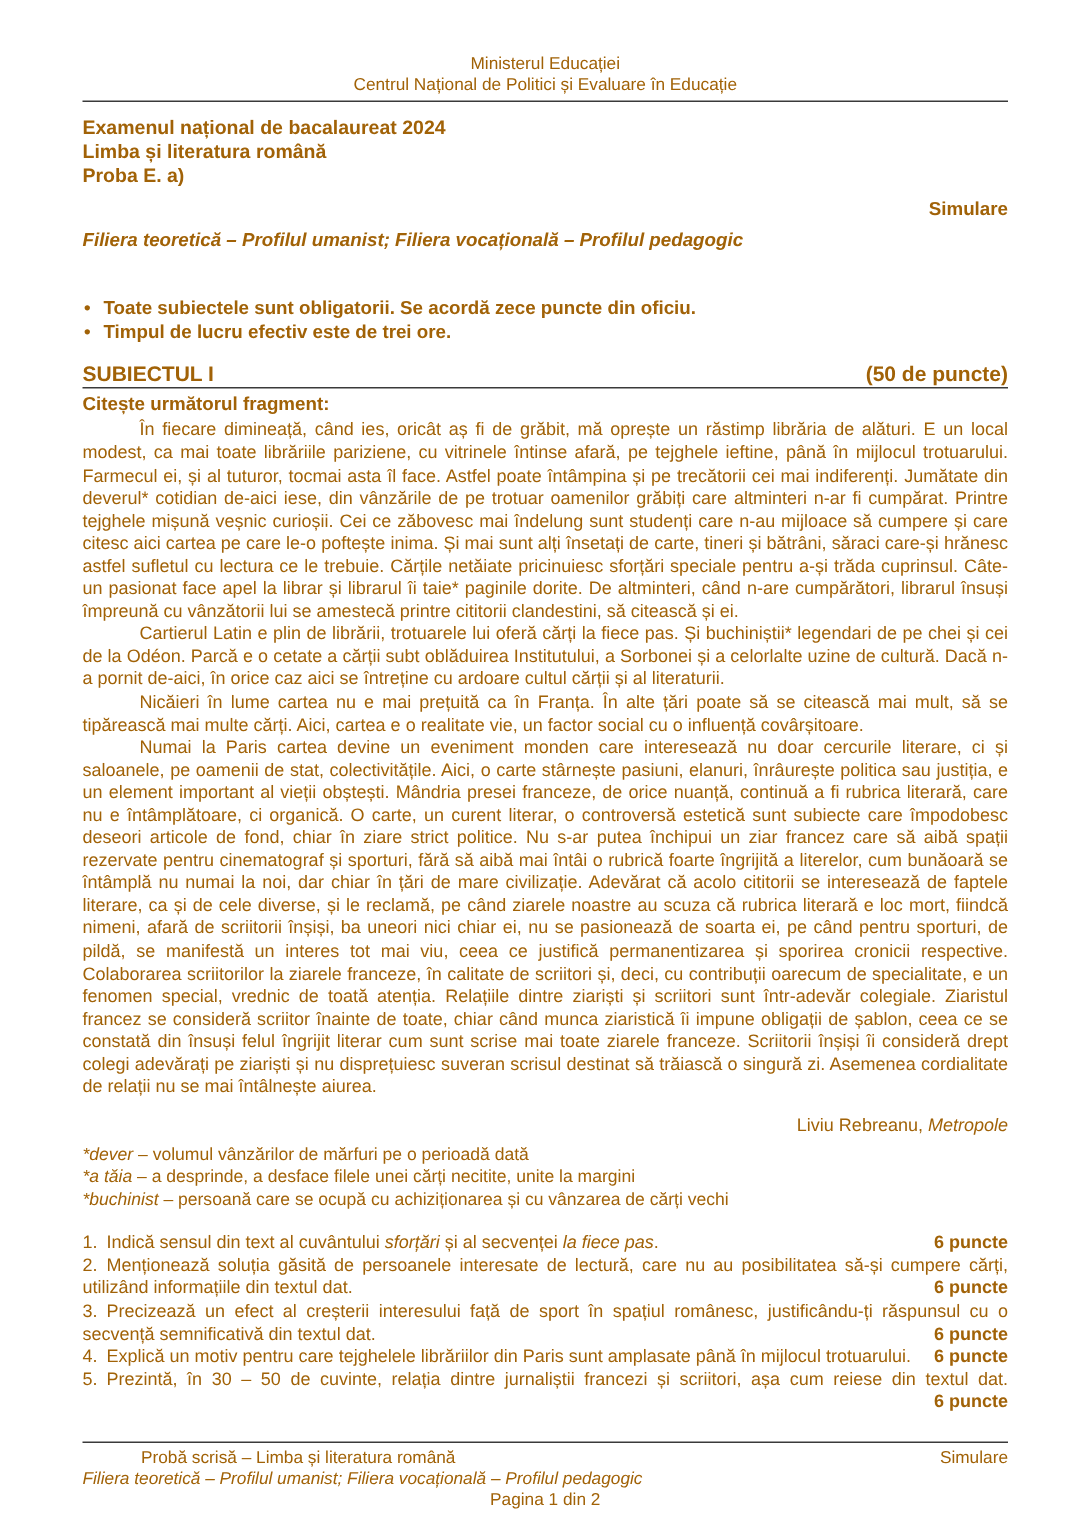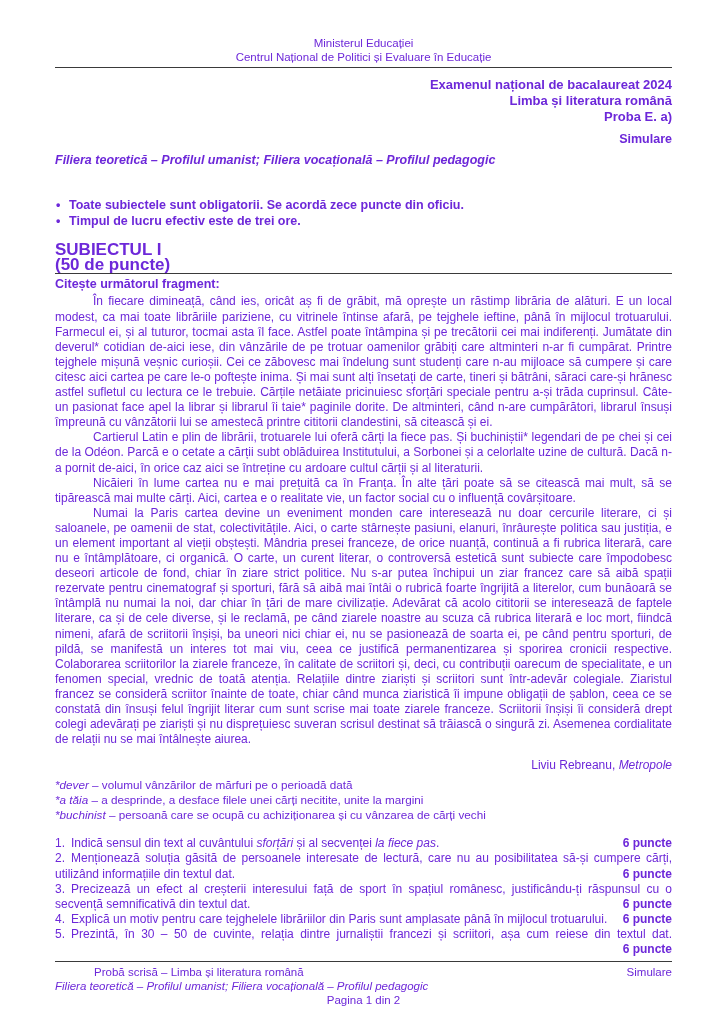--- a/index.html
+++ b/index.html
@@ -4,41 +4,41 @@
 <style>
   * { margin: 0; padding: 0; box-sizing: border-box; }
   html, body { background: #e8e8e8; }
   body { font-family: "Liberation Sans", sans-serif; }
   .page {
     position: relative;
     width: 725px;
     height: 1024px;
     margin: 0 auto;
     background: #ffffff;
-    color: #6d28d9;
+    color: #a16207;
     overflow: hidden;
     font-size: 12px;
     line-height: 15.1px;
   }
   .content {
     position: absolute;
     left: 55px;
     top: 36px;
     width: 617px;
   }
   
   .ministry {
     text-align: center;
     font-size: 11.5px;
     line-height: 14px;
     border-bottom: 1.4px solid #3a3a3a;
     padding-bottom: 3px;
   }
   .exam-title-block {
-    text-align: right;
+    text-align: left;
     font-weight: bold;
     font-size: 13px;
     line-height: 16px;
     margin-top: 9px;
   }
   .session-row {
     text-align: right;
     font-weight: bold;
     margin-top: 7px;
     font-size: 12.5px;
@@ -51,25 +51,24 @@
   }
   
   .notes { margin-top: 29px; font-weight: bold; font-size: 12.5px; }
   .notes .note { padding-left: 14px; position: relative; line-height: 16px; }
   .notes .note::before { content: "\2022"; position: absolute; left: 1px; }
   
   .subject-row {
     display: flex;
     justify-content: space-between;
     font-weight: bold;
-    font-size: 17px;
+    font-size: 14px;
     margin-top: 13px;
     border-bottom: 1.4px solid #3a3a3a;
     padding-bottom: 1px;
-    flex-direction: column;
   }
   .instruction { font-weight: bold; font-size: 12.5px; margin-top: 3px; }
   
   .fragment { margin-top: 2px; }
   .fragment p {
     text-align: justify;
     text-indent: 38px;
   }
   .attribution { text-align: right; margin-top: 11px; }
   .it { font-style: italic; }

